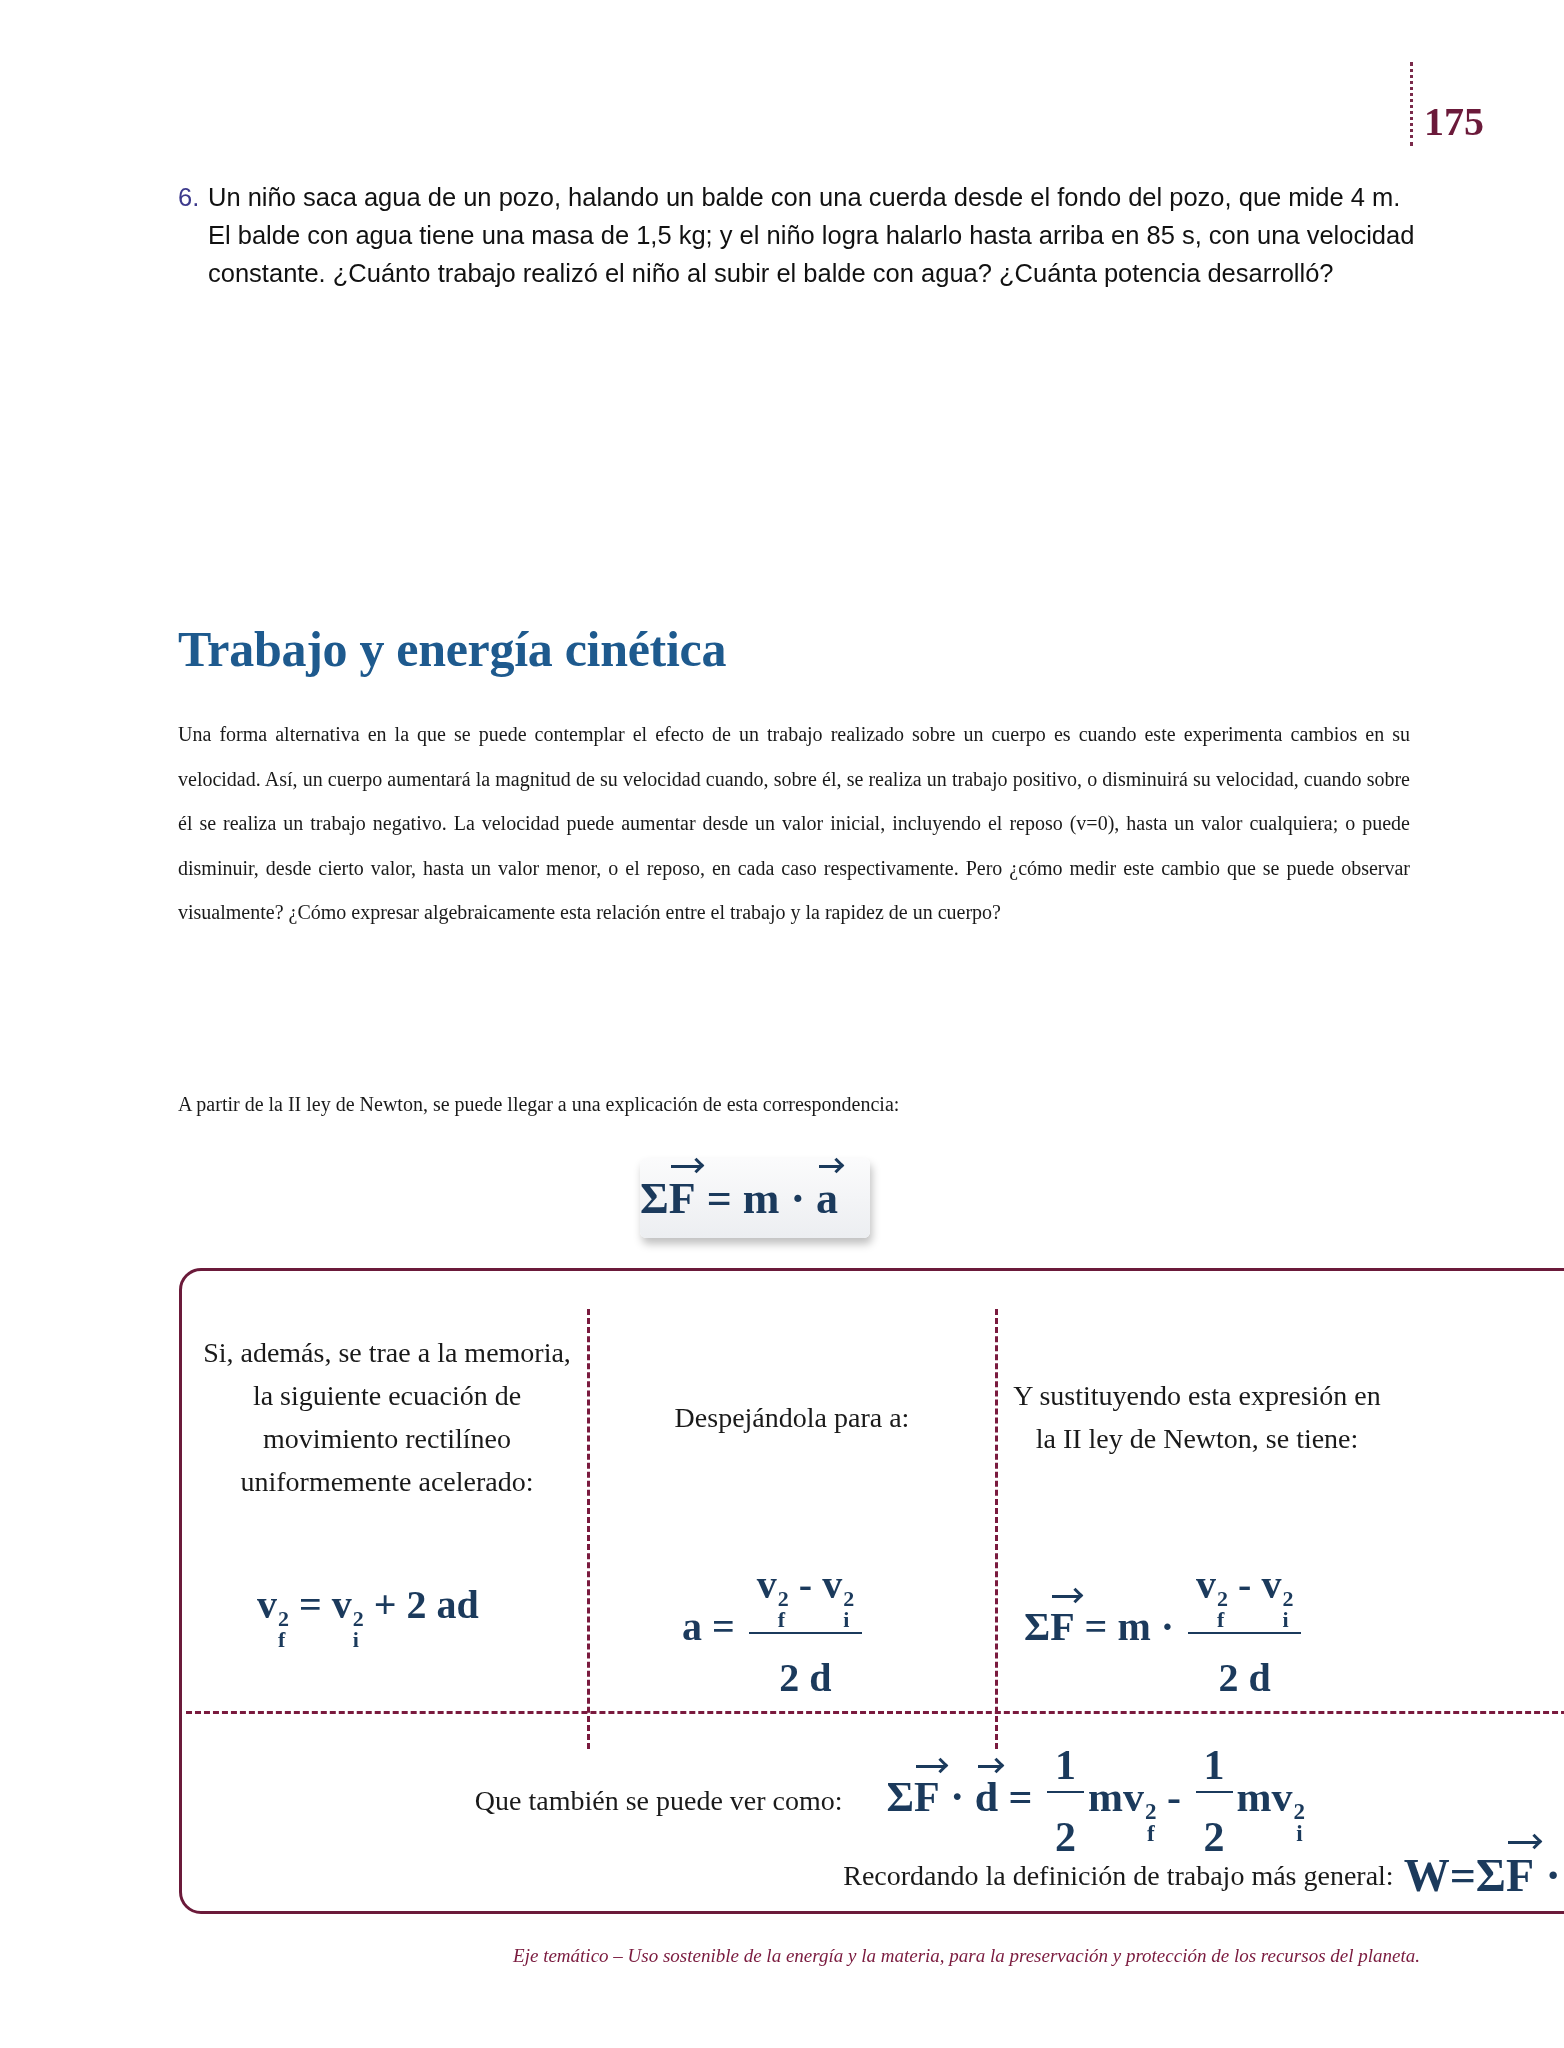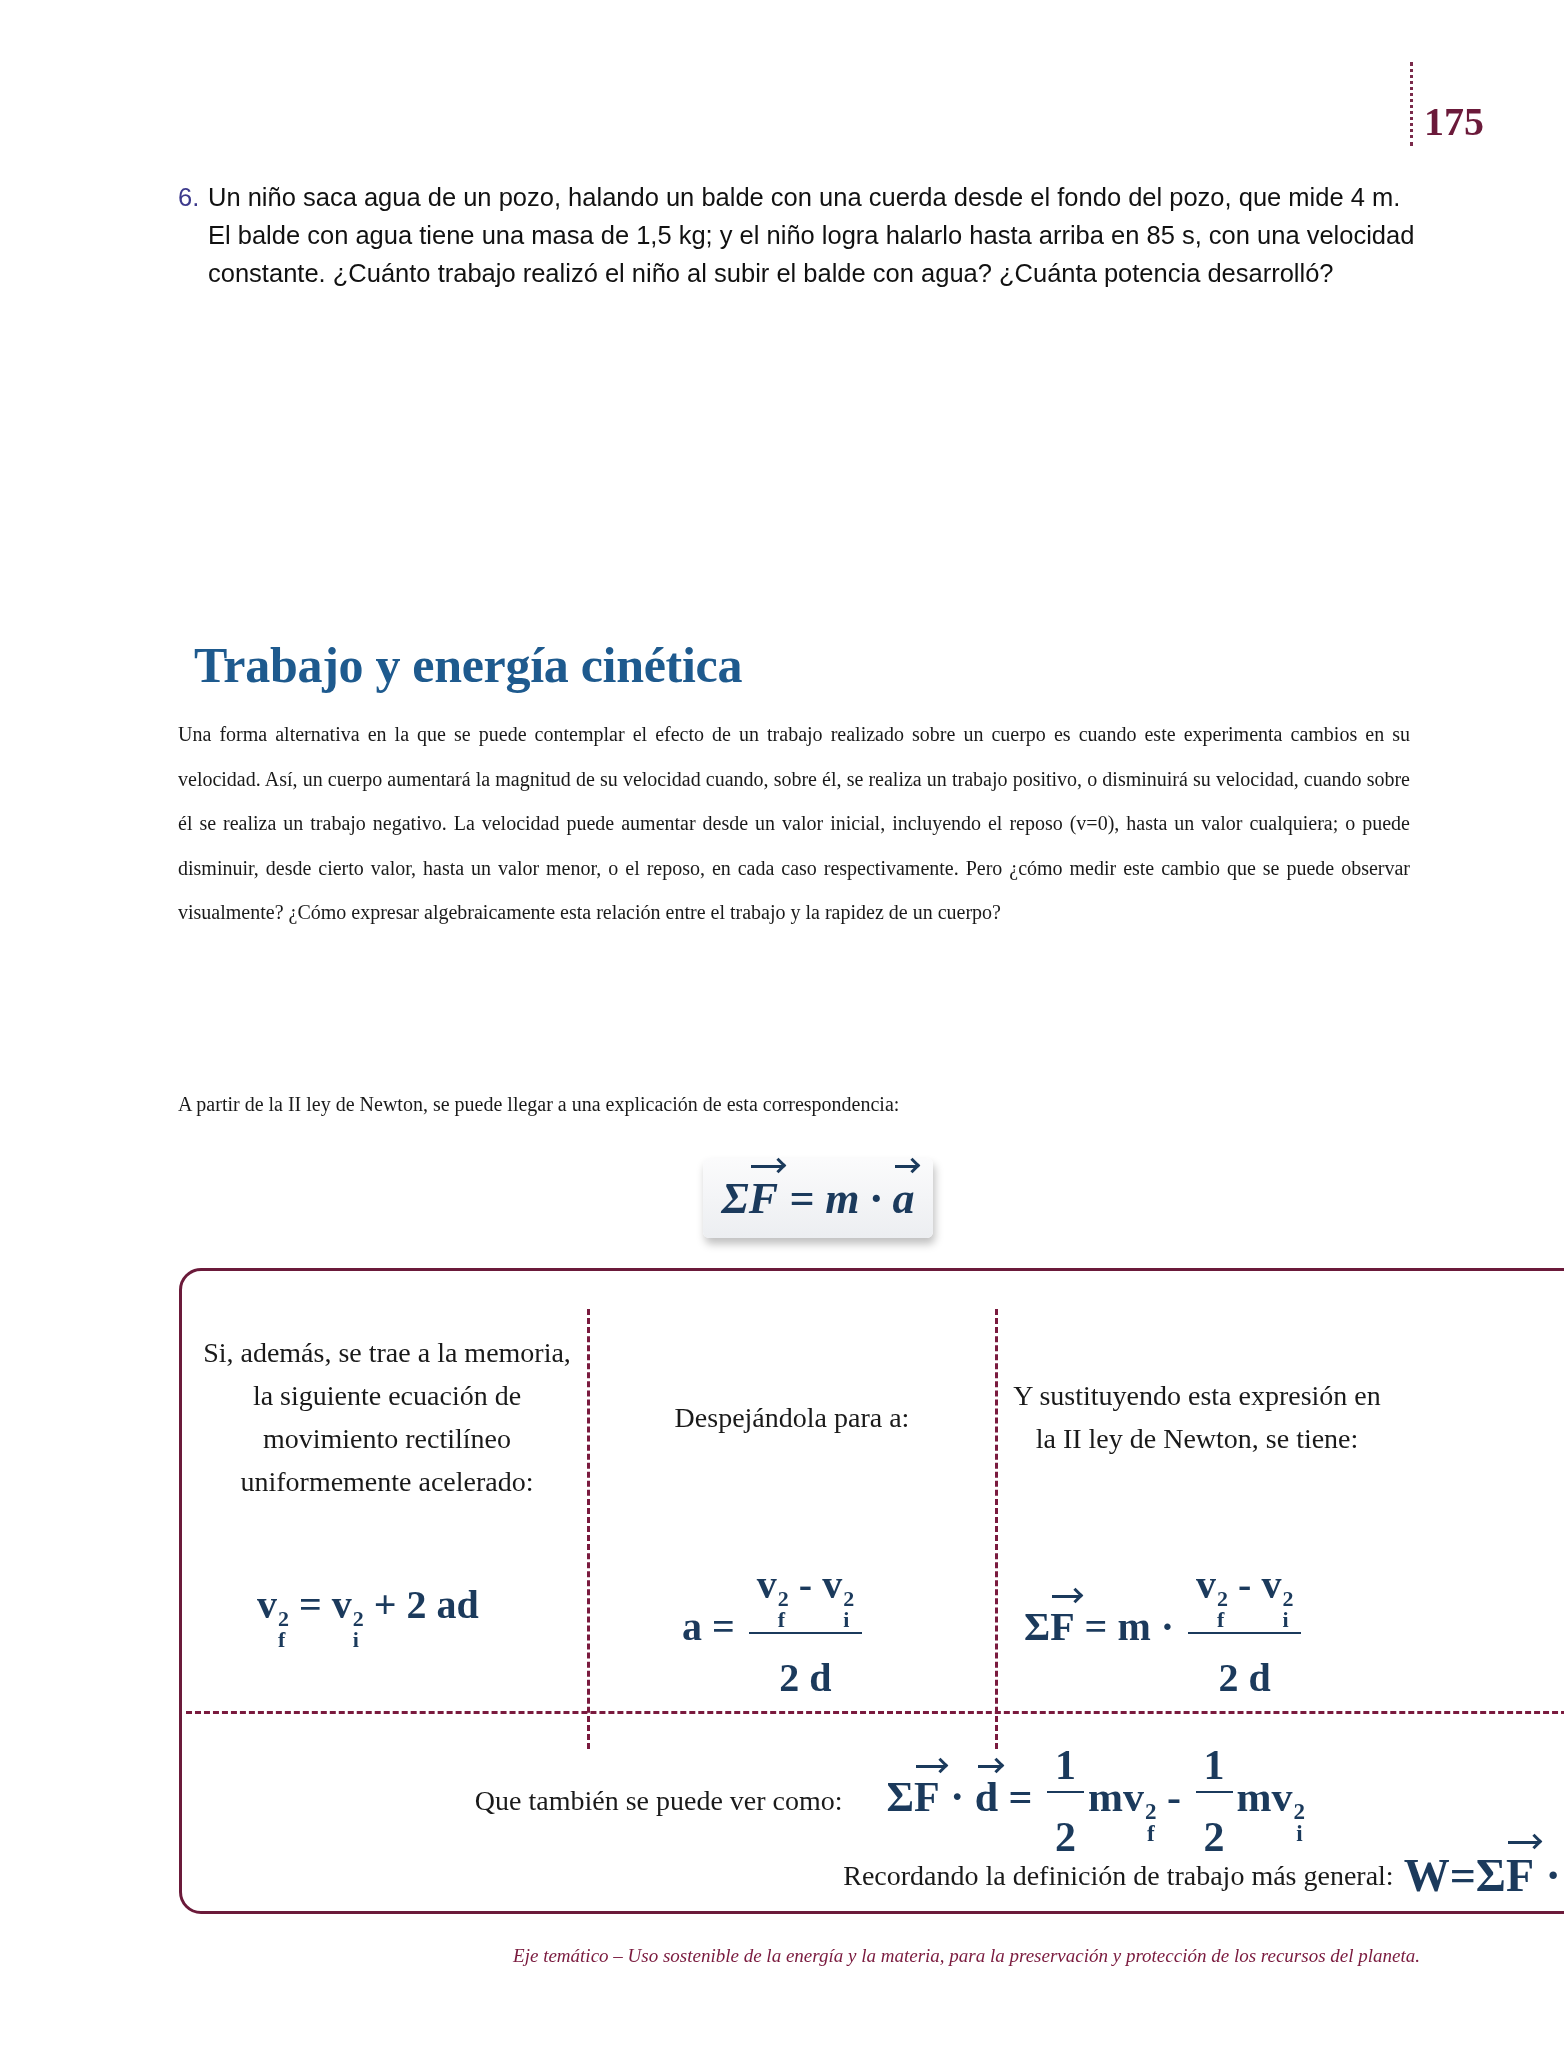--- a/index.html
+++ b/index.html
@@ -19,23 +19,23 @@
   .exercise .text { margin-left: 30px; display: block; }
 
   .section-title { position: absolute; left: 178px; top: 620px; font-size: 50px; font-weight: bold;
                    color: #1e5a8e; font-family: "Liberation Serif", serif; letter-spacing: -0.3px; }
 
   .body-para { position: absolute; left: 178px; width: 1232px; font-size: 20px; line-height: 44.5px;
                color: #1a1a1a; text-align: justify; font-family: "Liberation Serif", serif; }
   .p1 { top: 712px; }
   .p2 { top: 1082px; }
 
-  .newton-box { position: absolute; left: 703px; top: 1158px; width: 230px; height: 80px;
+  .newton-box { position: absolute; left: 640px; top: 1158px; width: 230px; height: 80px;
                 background: linear-gradient(#fbfbfc, #eceef1); border-radius: 6px;
-                box-shadow: 2px 6px 8px rgba(0,0,0,0.25); display: flex; align-items: center; justify-content: center; font-style: italic; }
+                box-shadow: 2px 6px 8px rgba(0,0,0,0.25); display: flex; align-items: center; justify-content: flex-start; }
 
   .eq { font-family: "Liberation Serif", "DejaVu Serif", serif; font-weight: bold; color: #1b3a5c; white-space: nowrap; }
   .vec { position: relative; display: inline-block; }
   .vec::before { content: ""; position: absolute; left: 2px; right: -4px; top: -8px; height: 0;
                  border-top: 3px solid #1b3a5c; }
   .vec::after { content: ""; position: absolute; right: -6px; top: -13px; width: 8px; height: 8px;
                 border-top: 3px solid #1b3a5c; border-right: 3px solid #1b3a5c; transform: rotate(45deg); }
   .vec.short::before { left: 3px; right: -2px; }
   .vec.short::after { right: -4px; }
   .supsub { display: inline-flex; flex-direction: column; line-height: 0.95; font-size: 0.55em;
@@ -76,21 +76,21 @@
 <div class="page-number-wrap">
   <div class="page-rule"></div>
   <div class="page-number">175</div>
 </div>
 
 <div class="exercise">
   <span class="num">6.</span>
   <span class="text">Un niño saca agua de un pozo, halando un balde con una cuerda desde el fondo del pozo, que mide 4 m. El balde con agua tiene una masa de 1,5 kg; y el niño logra halarlo hasta arriba en 85 s, con una velocidad constante. ¿Cuánto trabajo realizó el niño al subir el balde con agua? ¿Cuánta potencia desarrolló?</span>
 </div>
 
-<h1 class="section-title" style="margin:16px">Trabajo y energía cinética</h1>
+<h1 class="section-title" style="margin:0">Trabajo y energía cinética</h1>
 
 <p class="body-para p1" style="margin:0">Una forma alternativa en la que se puede contemplar el efecto de un trabajo realizado sobre un cuerpo es cuando este experimenta cambios en su velocidad. Así, un cuerpo aumentará la magnitud de su velocidad cuando, sobre él, se realiza un trabajo positivo, o disminuirá su velocidad, cuando sobre él se realiza un trabajo negativo. La velocidad puede aumentar desde un valor inicial, incluyendo el reposo (v=0), hasta un valor cualquiera; o puede disminuir, desde cierto valor, hasta un valor menor, o el reposo, en cada caso respectivamente. Pero ¿cómo medir este cambio que se puede observar visualmente? ¿Cómo expresar algebraicamente esta relación entre el trabajo y la rapidez de un cuerpo?</p>
 <p class="body-para p2" style="margin:0">A partir de la II ley de Newton, se puede llegar a una explicación de esta correspondencia:</p>
 
 <div class="newton-box">
   <span class="eq" style="font-size:44px"><span>Σ</span><span class="vec">F</span><span> = m · </span><span class="vec short">a</span></span>
 </div>
 
 <div class="info-box">
   <div class="col-divider div-1"></div>

